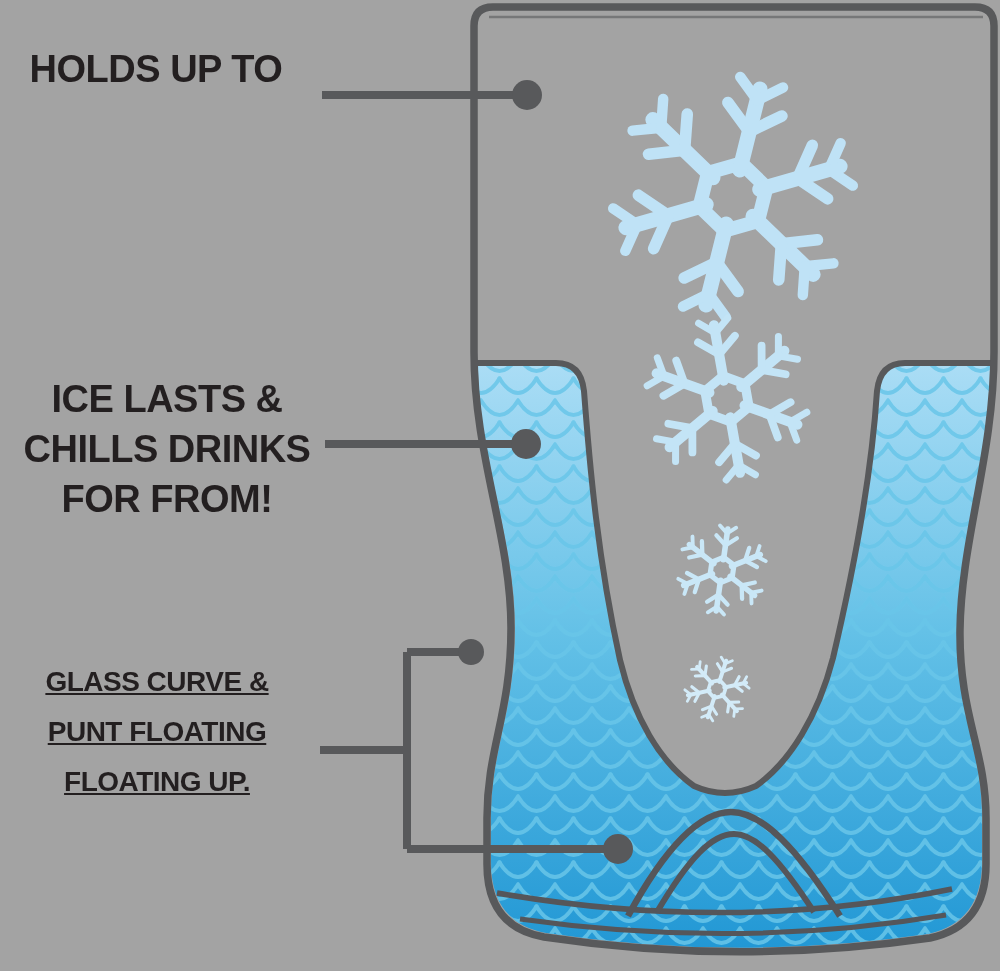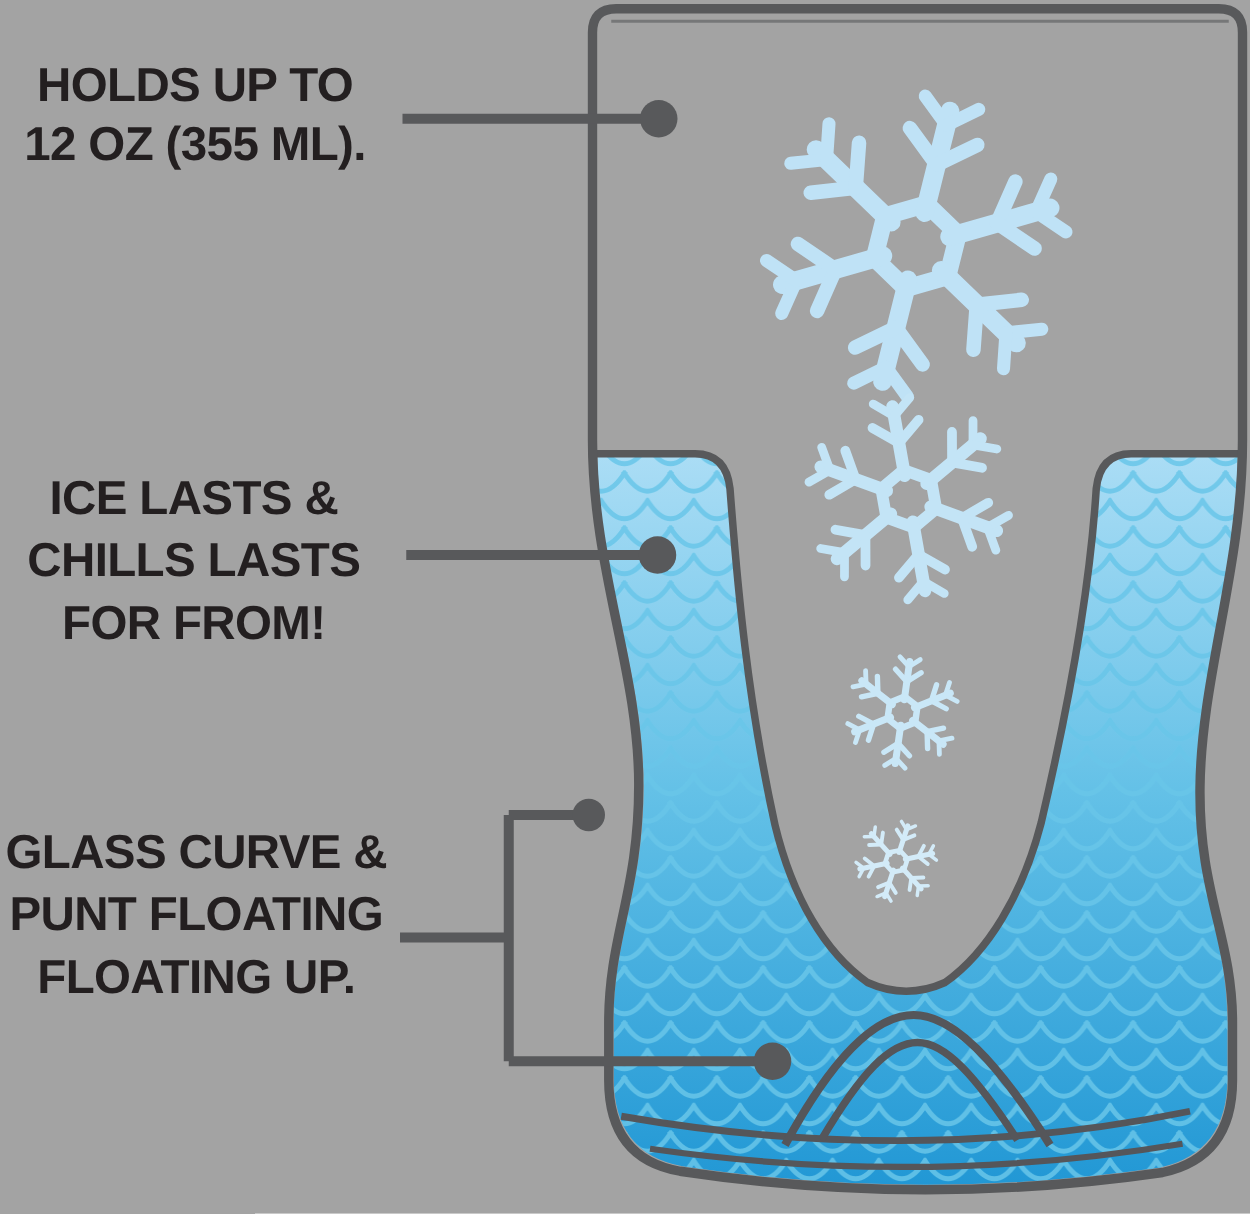--- a/index.html
+++ b/index.html
@@ -7,22 +7,22 @@
     position:relative; width:1000px; height:971px; background:#a3a3a3;
     overflow:hidden; font-family:"Liberation Sans", sans-serif;
   }
   .illustration { position:absolute; left:0; top:0; width:1000px; height:971px; }
   .callout {
     position:absolute; text-align:center; font-weight:700; color:#231f20;
     letter-spacing:-0.5px;
   }
   .co-line { white-space:nowrap; }
   .co-capacity { left:0; top:46px;  width:312px; font-size:38px; line-height:47px; }
-  .co-chill    { left:0; top:374px; width:310px; font-size:38px; line-height:50px; }
-  .co-punt     { left:0; top:657px; width:314px; font-size:38px; line-height:50px; }
+  .co-chill    { left:0; top:374px; width:310px; font-size:38px; line-height:50px;padding-left:12px; }
+  .co-punt     { left:0; top:657px; width:314px; font-size:28px; line-height:50px;text-decoration:underline; }
 </style>
 </head>
 <body>
 
 <div class="canvas">
 
   <svg class="illustration" viewBox="0 0 1000 971">
     <defs>
       <linearGradient id="iceGrad" gradientUnits="userSpaceOnUse" x1="0" y1="363" x2="0" y2="960">
         <stop offset="0" stop-color="#abddf5"></stop>
@@ -151,26 +151,25 @@
       <path stroke-width="8" d="M 320 750 H 407 M 407 652 V 849 M 407 652 H 471 M 407 849 H 618"></path>
     </g>
     <circle cx="527" cy="95" r="15" fill="#58595b"></circle>
     <circle cx="526" cy="444" r="15" fill="#58595b"></circle>
     <circle cx="471" cy="652" r="13" fill="#58595b"></circle>
     <circle cx="618" cy="849" r="15" fill="#58595b"></circle>
   </svg>
 
   <div class="callout co-capacity">
     <div class="co-line">HOLDS UP TO</div>
-    <div class="co-line">12 OZ (355 ML).</div>
   </div>
 
   <div class="callout co-chill">
     <div class="co-line">ICE LASTS &amp;</div>
-    <div class="co-line">CHILLS LASTS</div>
+    <div class="co-line">CHILLS DRINKS</div>
     <div class="co-line">FOR FROM!</div>
   </div>
 
   <div class="callout co-punt">
     <div class="co-line">GLASS CURVE &amp;</div>
     <div class="co-line">PUNT FLOATING</div>
     <div class="co-line">FLOATING UP.</div>
   </div>
 
 </div>

